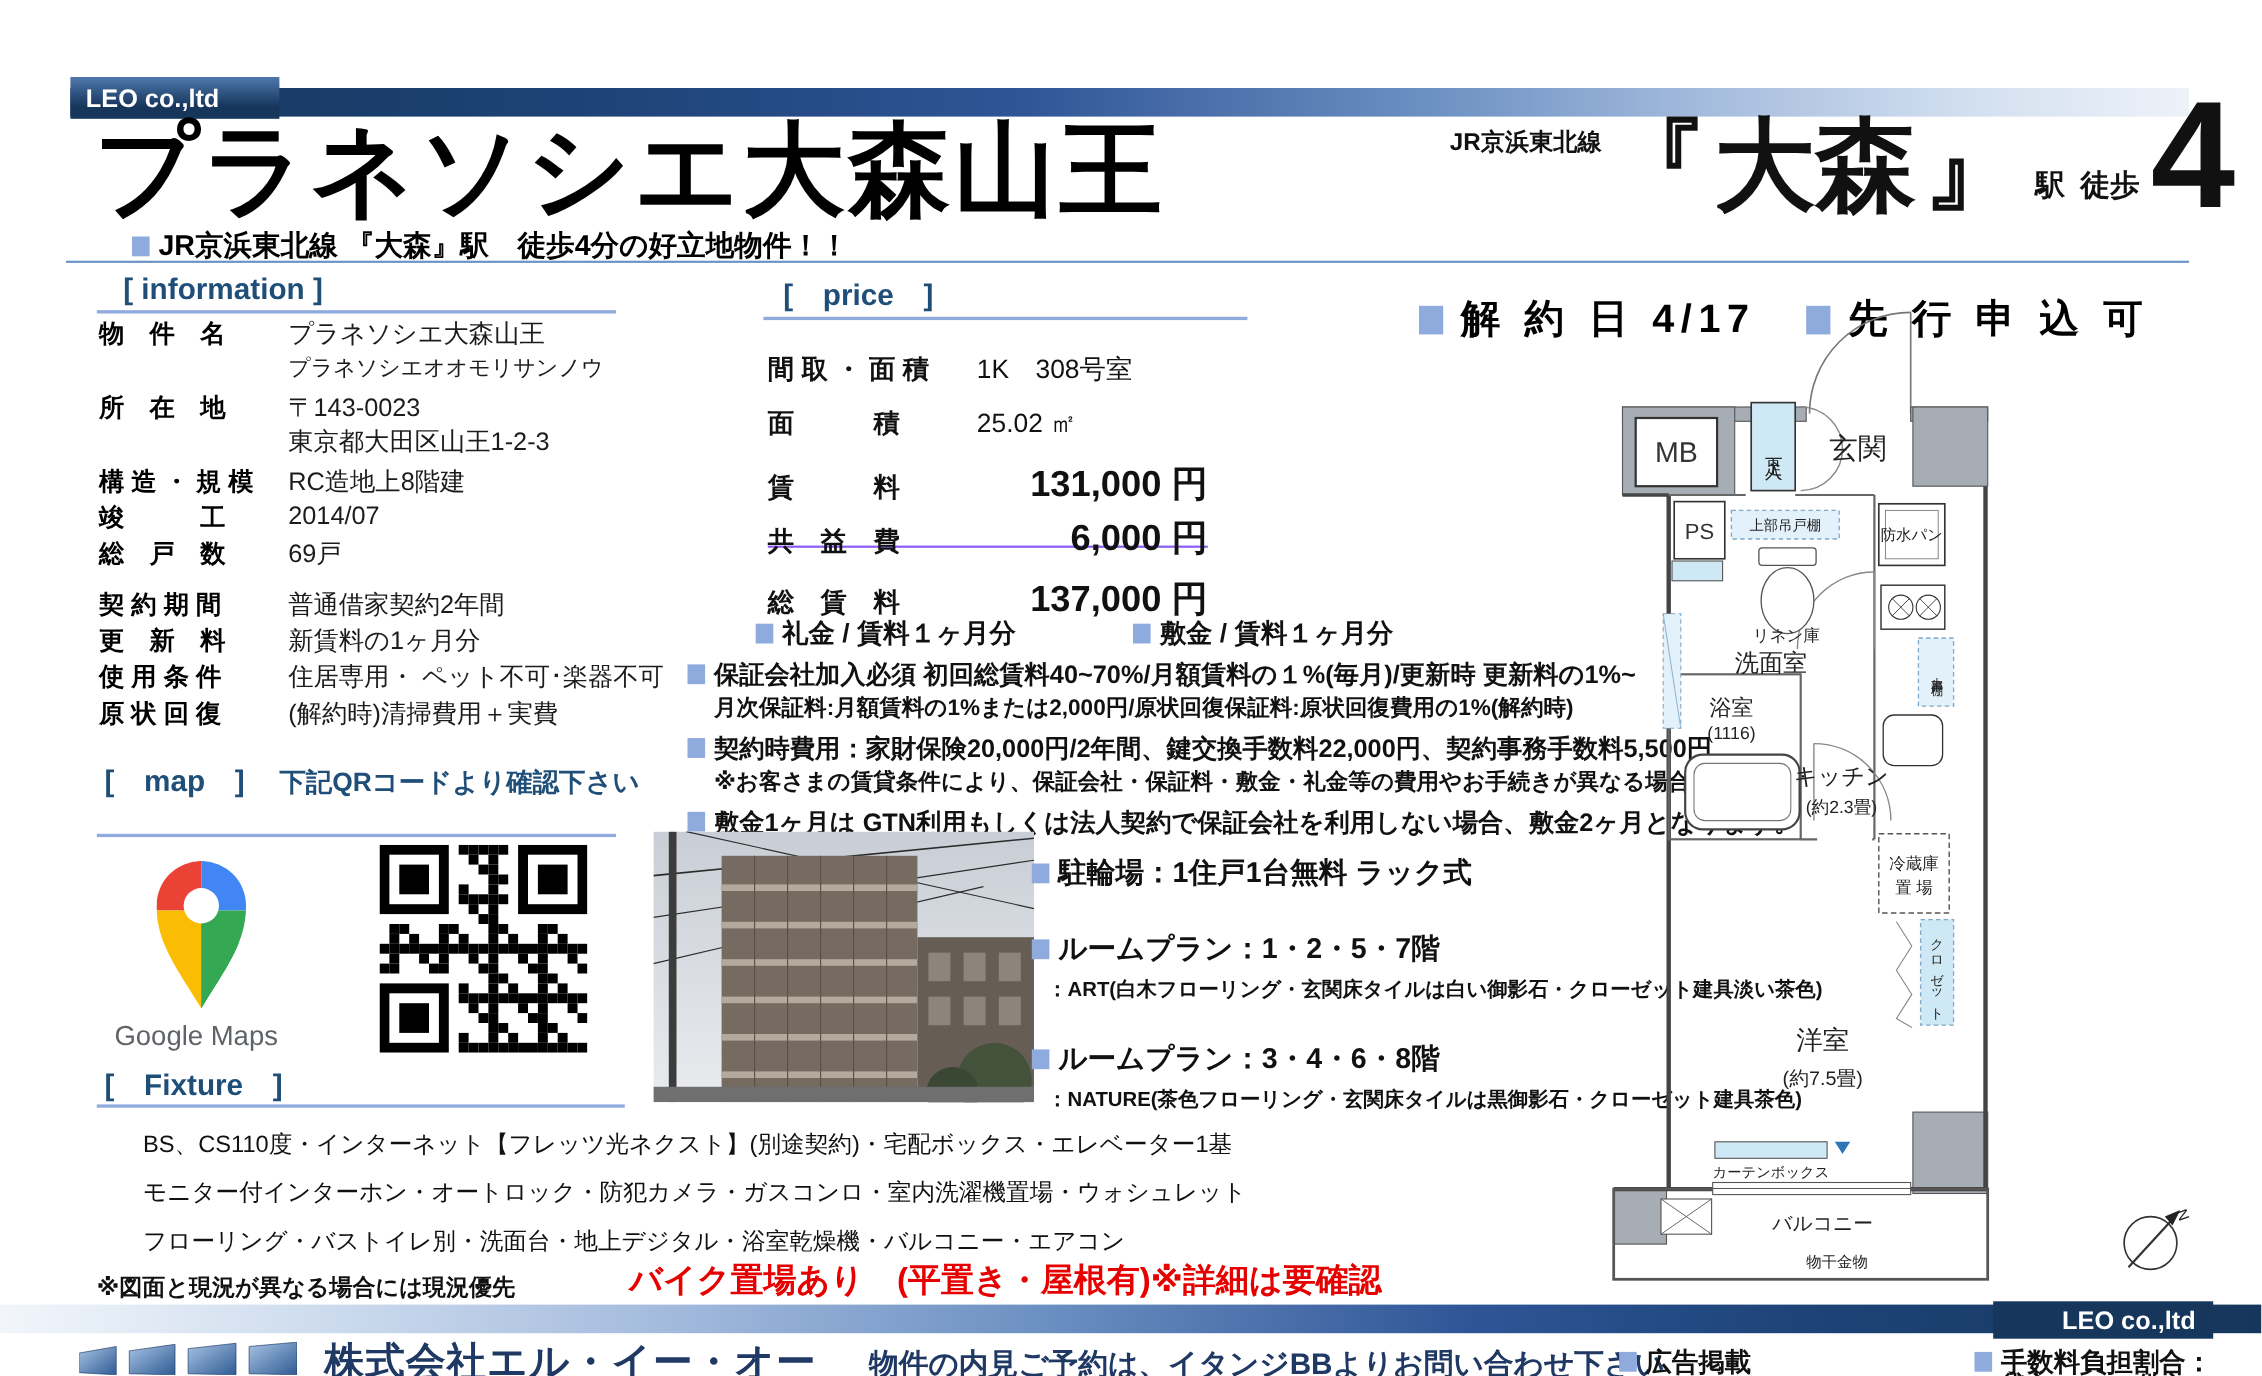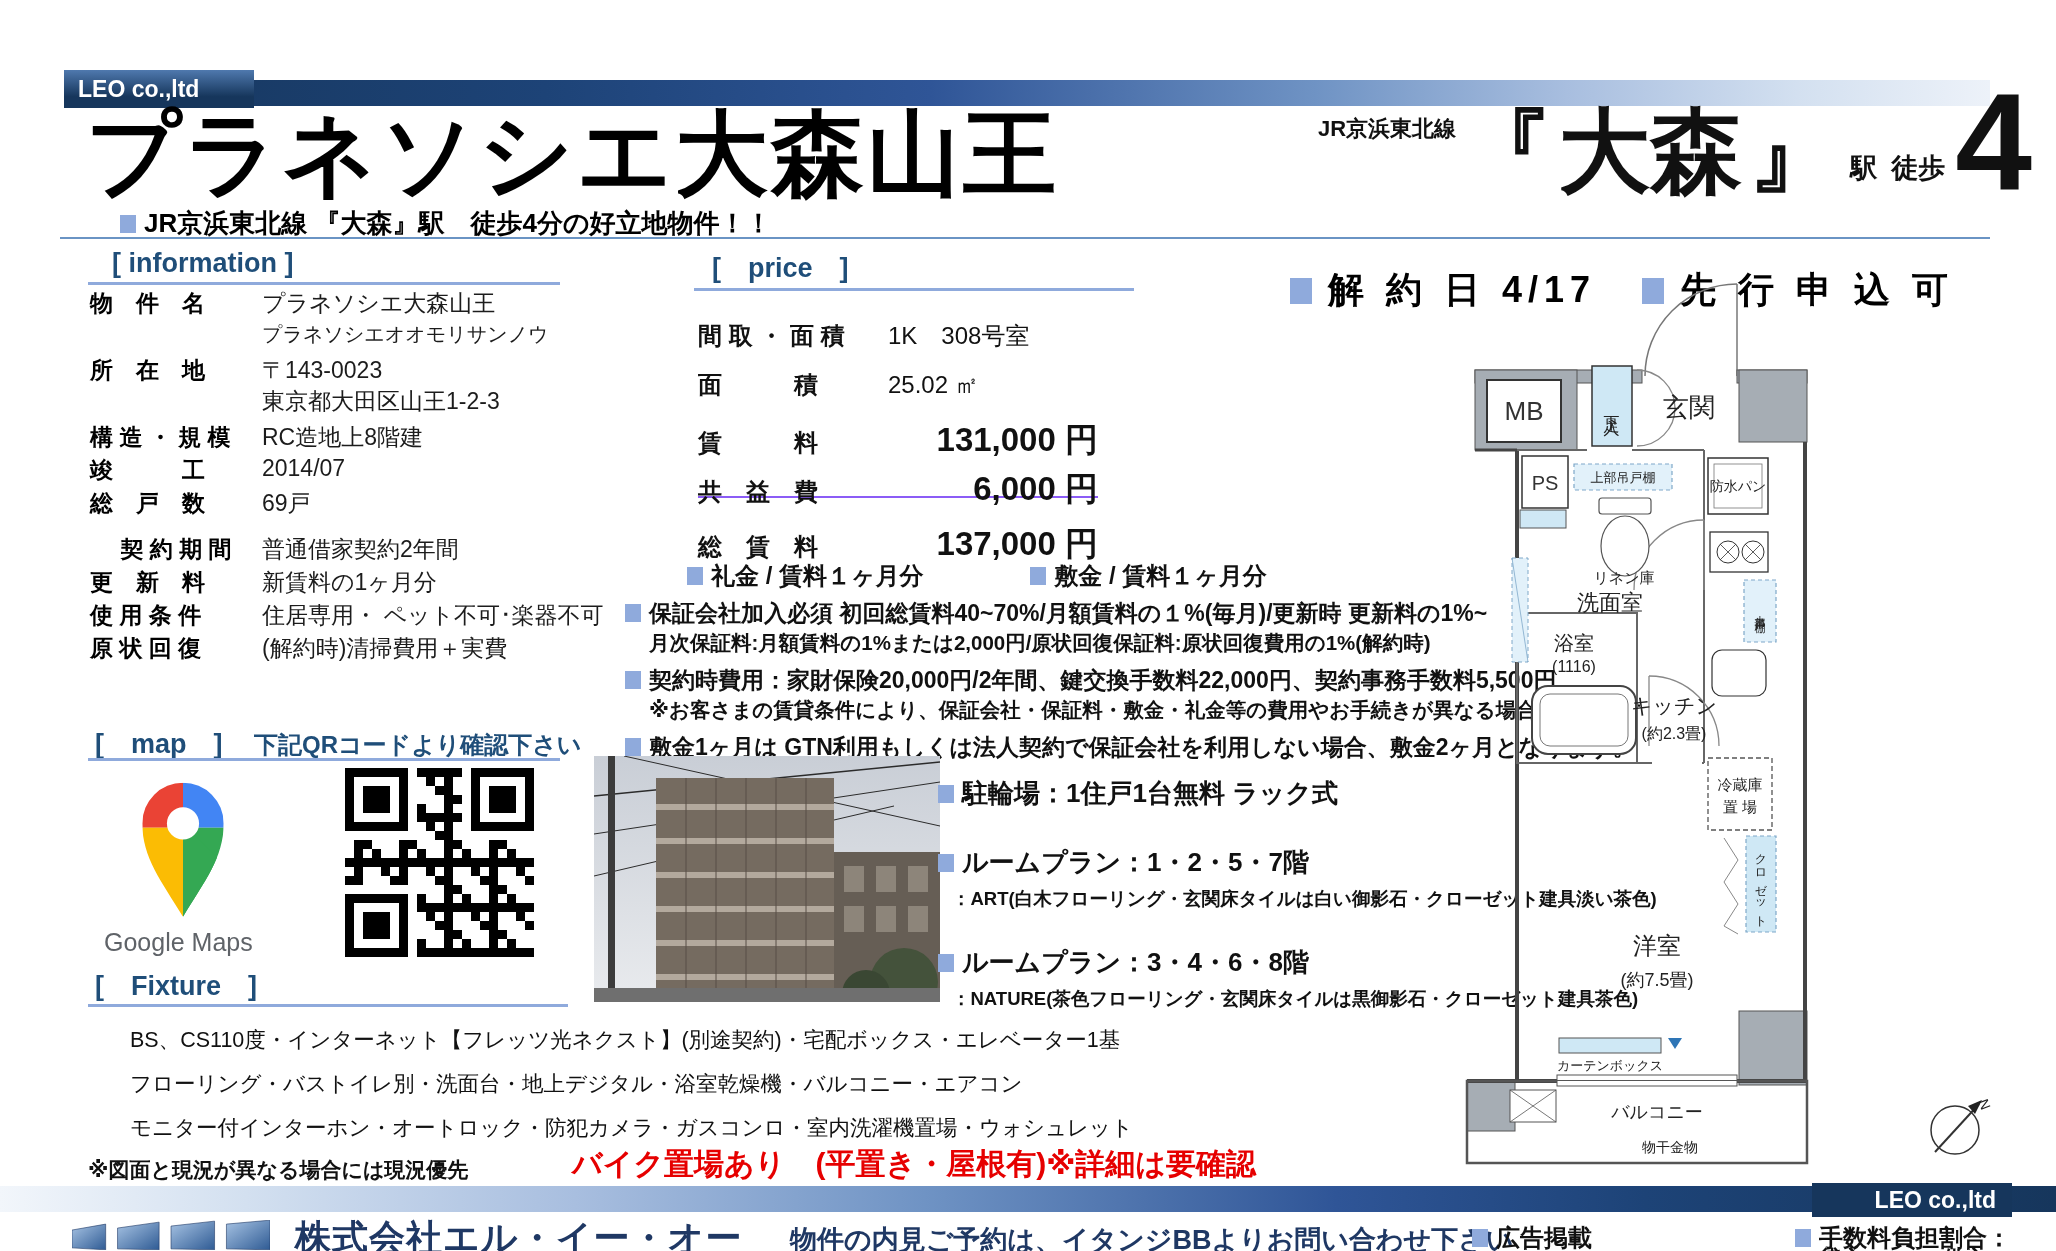--- a/index.html
+++ b/index.html
@@ -60,21 +60,21 @@
 
   
   .photo{left:594px;top:756px;width:346px;height:246px;}
 
   
   .bike-block{left:938px;top:776px;width:600px;white-space:normal;}
   .bk-line{font-size:26px;font-weight:bold;white-space:nowrap;}
   .bk-detail{font-size:18.5px;font-weight:bold;margin:6px 0 0 14px;white-space:nowrap;}
 
   
-  .map-title{left:95px;top:726px;}
+  .map-title{left:95px;top:692px;}
   .map-instr{font-size:24px;font-weight:bold;color:#1f4e79;margin-left:24px;}
   .gmaps{left:128px;top:772px;width:110px;height:150px;}
   .gmaps-caption{left:104px;top:928px;font-size:25px;color:#5f6368;}
   .qr{left:345px;top:768px;width:189px;height:189px;}
   .fixture-title{left:95px;top:968px;}
   .fixture-lines{left:130px;top:1018px;white-space:normal;}
   .fixture-lines div{font-size:21.5px;white-space:nowrap;line-height:44px;color:#111;}
 
   
   .highlight{font-size:36px;font-weight:bold;letter-spacing:6px;color:#000;}
@@ -153,21 +153,21 @@
       <div class="info-value">RC造地上8階建</div>
     </div>
     <div class="info-row">
       <div class="info-label">竣　　　工</div>
       <div class="info-value">2014/07</div>
     </div>
     <div class="info-row">
       <div class="info-label">総　戸　数</div>
       <div class="info-value">69戸</div>
     </div>
-    <div class="info-row" style="margin-top:13px;text-align:center;">
+    <div class="info-row" style="margin-top:13px;">
       <div class="info-label">契 約 期 間</div>
       <div class="info-value">普通借家契約2年間</div>
     </div>
     <div class="info-row">
       <div class="info-label">更　新　料</div>
       <div class="info-value">新賃料の1ヶ月分</div>
     </div>
     <div class="info-row">
       <div class="info-label">使 用 条 件</div>
       <div class="info-value">住居専用・ ペット不可･楽器不可</div>
@@ -343,22 +343,22 @@
         <rect x="0" y="126" width="63" height="63" fill="#000"></rect>
         <rect x="9" y="135" width="45" height="45" fill="#fff"></rect>
         <rect x="18" y="144" width="27" height="27" fill="#000"></rect>
       </g>
   </svg>
 
   <div class="abs sec-title fixture-title">[　Fixture　]</div>
   <div class="sec-underline" style="left:88px;top:1004px;width:480px;"></div>
   <div class="abs fixture-lines">
     <div>BS、CS110度・インターネット【フレッツ光ネクスト】(別途契約)・宅配ボックス・エレベーター1基</div>
+    <div>モニター付インターホン・オートロック・防犯カメラ・ガスコンロ・室内洗濯機置場・ウォシュレット</div>
     <div>フローリング・バストイレ別・洗面台・地上デジタル・浴室乾燥機・バルコニー・エアコン</div>
-    <div>モニター付インターホン・オートロック・防犯カメラ・ガスコンロ・室内洗濯機置場・ウォシュレット</div>
   </div>
 
   <div class="abs sec-title" style="left:712px;top:250px;">[　price　]</div>
   <div class="sec-underline" style="left:694px;top:288px;width:440px;"></div>
 
   <div class="abs price-table">
     <div class="price-row">
       <div class="price-label">間 取 ・ 面 積</div>
       <div class="price-value">1K　308号室</div>
     </div>

